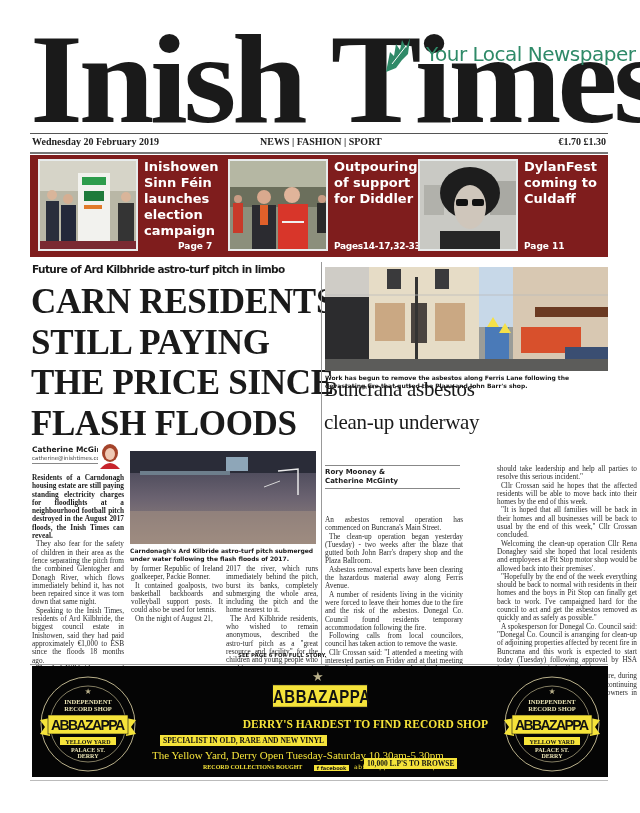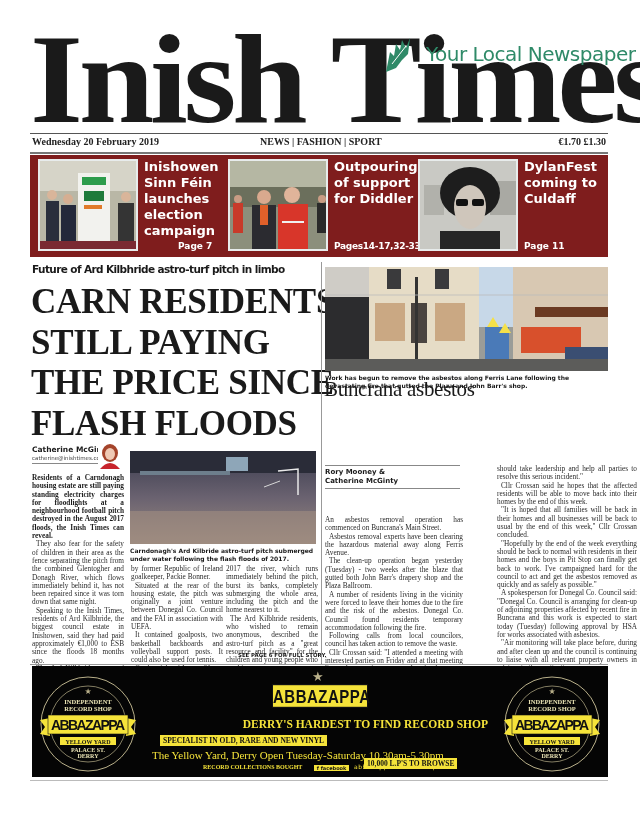--- a/index.html
+++ b/index.html
@@ -205,21 +205,20 @@
     <rect x="10" y="20" width="90" height="4" fill="#6d7e8c"></rect>
     <path d="M148 20 L168 18 L168 44" stroke="#e8e8e8" stroke-width="1.5" fill="none"></path>
     <path d="M134 36 L150 30" stroke="#d8d8d8" stroke-width="1"></path>
     <rect x="0" y="60" width="186" height="33" fill="#a18d80" opacity="0.6"></rect>
   </svg>
 </div>
 <div class="caption" style="left:130px; top:547px; width:190px;">Carndonagh's Ard Kilbride astro-turf pitch submerged under water following the flash floods of 2017.</div>
 
 <div class="body-col" style="left:131px; top:565px; width:92px; height:100px;">
   <p class="noindent">by former Republic of Ireland goalkeeper, Packie Bonner.</p>
-  <p>Situated at the rear of the housing estate, the pitch was originally a joint venture between Donegal Co. Council and the FAI in association with UEFA.</p>
   <p>It contained goalposts, two basketball backboards and volleyball support posts. It could also be used for tennis.</p>
   <p>On the night of August 21,</p>
 </div>
 <div class="body-col" style="left:226px; top:565px; width:92px; height:90px;">
   <p class="noindent">2017 the river, which runs immediately behind the pitch, burst its banks, completely submerging the whole area, including the pitch and the home nearest to it.</p>
   <p>The Ard Kilbhride residents, who wished to remain anonymous, described the astro-turf pitch as a "great resource and facility" for the children and young people who used it.</p>
 </div>
 <div class="see-page">SEE PAGE 6 FOR FULL STORY.</div>
 
 <div class="col-divider"></div>
@@ -244,39 +243,41 @@
     <rect x="210" y="40" width="73" height="10" fill="#6b3a22"></rect>
     <rect x="196" y="60" width="60" height="26" fill="#d8502c"></rect>
     <rect x="240" y="80" width="43" height="24" fill="#3a4e72"></rect>
     <rect x="0" y="92" width="283" height="12" fill="#5c5c5a"></rect>
     <path d="M0 28 L283 28" stroke="#bbb" stroke-width="0.8"></path>
   </svg>
 </div>
 <div class="caption" style="left:325px; top:374px; width:285px;">Work has begun to remove the asbestos along Ferris Lane following the devastating fire that gutted the Plaza and John Barr's shop.</div>
 <div class="headline-r">
   <div>Buncrana asbestos</div>
+  <div>clean-up underway</div>
 </div>
 <div class="byline-r">
   <div>Rory Mooney &amp;</div>
   <div>Catherine McGinty</div>
 </div>
 
 <div class="body-col" style="left:325px; top:516px; width:138px; height:170px;">
   <p class="noindent">An asbestos removal operation has commenced on Buncrana's Main Street.</p>
+  <p>The clean-up operation began yesterday (Tuesday) - two weeks after the blaze that gutted both John Barr's drapery shop and the Plaza Ballroom.</p>
   <p>Asbestos removal experts have been clearing the hazardous material away along Ferris Avenue.</p>
-  <p>The clean-up operation began yesterday (Tuesday) - two weeks after the blaze that gutted both John Barr's drapery shop and the Plaza Ballroom.</p>
   <p>A number of residents living in the vicinity were forced to leave their homes due to the fire and the risk of the asbestos. Donegal Co. Council found residents temporary accommodation following the fire.</p>
   <p>Following calls from local councilors, council has taken action to remove the waste.</p>
   <p>Cllr Crossan said: "I attended a meeting with interested parties on Friday and at that meeting listened to various proposals of what must happen to get people into their homes and get Buncrana back to normality.</p>
   <p>"I suggested that although Donegal Co. Council has no responsibility over private properties but in the interests of the community, the Council</p>
 </div>
 <div class="body-col" style="left:469px; top:465px; width:140px; height:198px;margin-left:28px;">
   <p class="noindent">should take leadership and help all parties to resolve this serious incident."</p>
   <p>Cllr Crossan said he hopes that the affected residents will be able to move back into their homes by the end of this week.</p>
   <p>"It is hoped that all families will be back in their homes and all businesses will be back to usual by the end of this week," Cllr Crossan concluded.</p>
+  <p>Welcoming the clean-up operation Cllr Rena Donaghey said she hoped that local residents and employees at Pit Stop motor shop would be allowed back into their premises'.</p>
   <p>"Hopefully by the end of the week everything should be back to normal with residents in their homes and the boys in Pit Stop can finally get back to work. I've campaigned hard for the council to act and get the asbestos removed as quickly and as safely as possible."</p>
   <p>A spokesperson for Donegal Co. Council said: "Donegal Co. Council is arranging for clean-up of adjoining properties affected by recent fire in Buncrana and this work is expected to start today (Tuesday) following approval by HSA for works associated with asbestos.</p>
   <p>"Air monitoring will take place before, during and after clean up and the council is continuing to liaise with all relevant property owners in relation to this matter."</p>
 </div>
 
 <div class="bottom-rule"></div>
 
 <div class="ad">
   <svg class="ad-badge" style="left:6px;" viewBox="0 0 100 100">
     <circle cx="50" cy="50" r="47" fill="none" stroke="#b9b08a" stroke-width="1"></circle>

